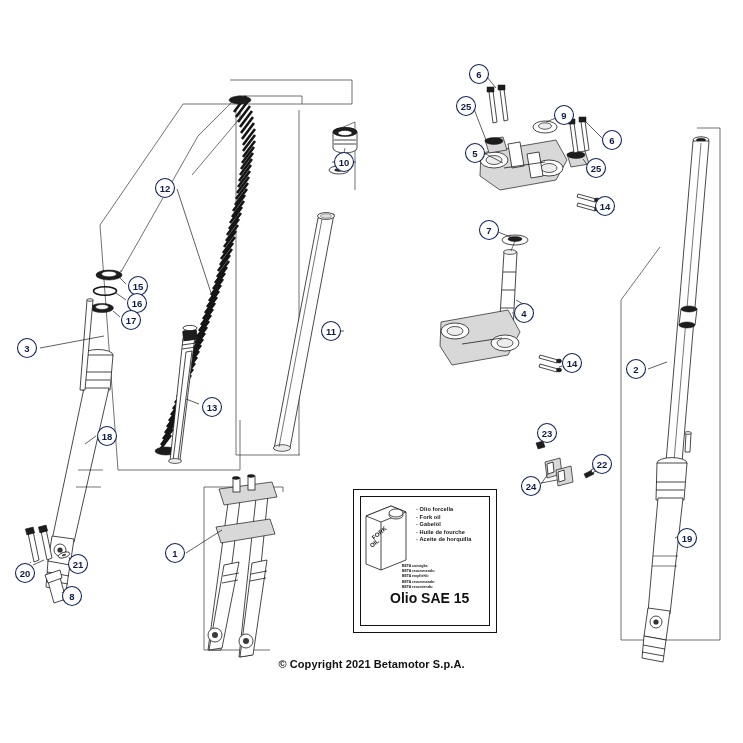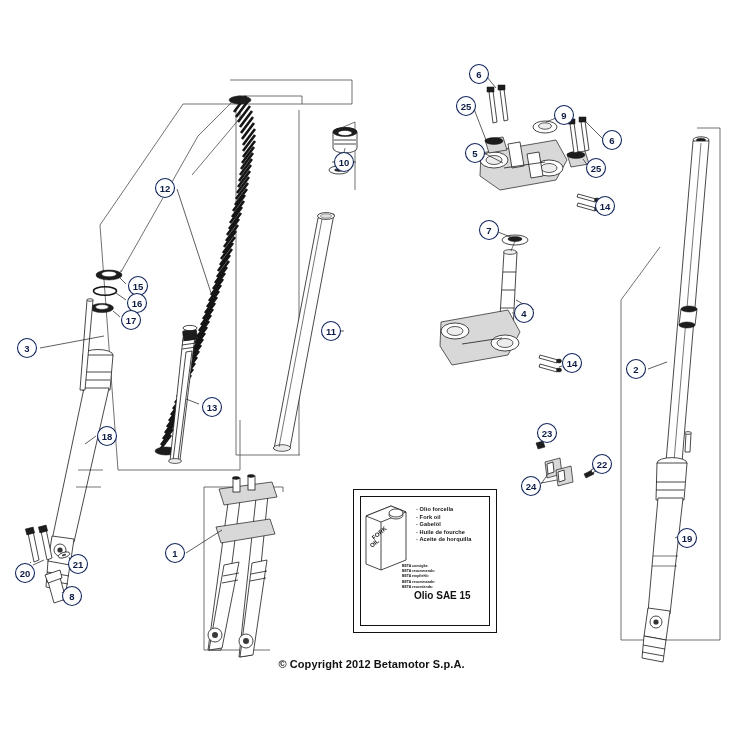--- a/index.html
+++ b/index.html
@@ -53,22 +53,22 @@
     position:absolute;left:62px;top:16px;
     font-size:5.6px;line-height:7.6px;font-weight:700;color:#111;
     letter-spacing:0.1px;white-space:nowrap;
   }
   #oilbox .beta{
     position:absolute;left:48px;top:74px;
     font-size:3.5px;line-height:5.2px;font-weight:700;color:#111;
     white-space:nowrap;
   }
   #oilbox .sae{
-    position:absolute;left:60px;top:100px;
-    font-size:10px;font-weight:700;color:#111;white-space:nowrap;
+    position:absolute;left:36px;top:100px;
+    font-size:14px;font-weight:700;color:#111;white-space:nowrap;
   }
   #copyright{
     position:absolute;left:0;top:658px;width:743px;text-align:center;
     font-size:11px;font-weight:700;color:#111;z-index:6;letter-spacing:0.1px;
   }
 </style>
 </head>
 <body>
 
 <div id="stage">
@@ -487,15 +487,15 @@
       <div>BETA consiglia:</div>
       <div>BETA recommends:</div>
       <div>BETA empfiehlt:</div>
       <div>BETA recommande:</div>
       <div>BETA recomienda:</div>
     </div>
 
     <div class="sae">Olio SAE 15</div>
   </div>
 
-  <div id="copyright">© Copyright 2012 Betamotor S.p.A.</div>
+  <div id="copyright">© Copyright 2021 Betamotor S.p.A.</div>
 
 </div>
 
 </body></html>

